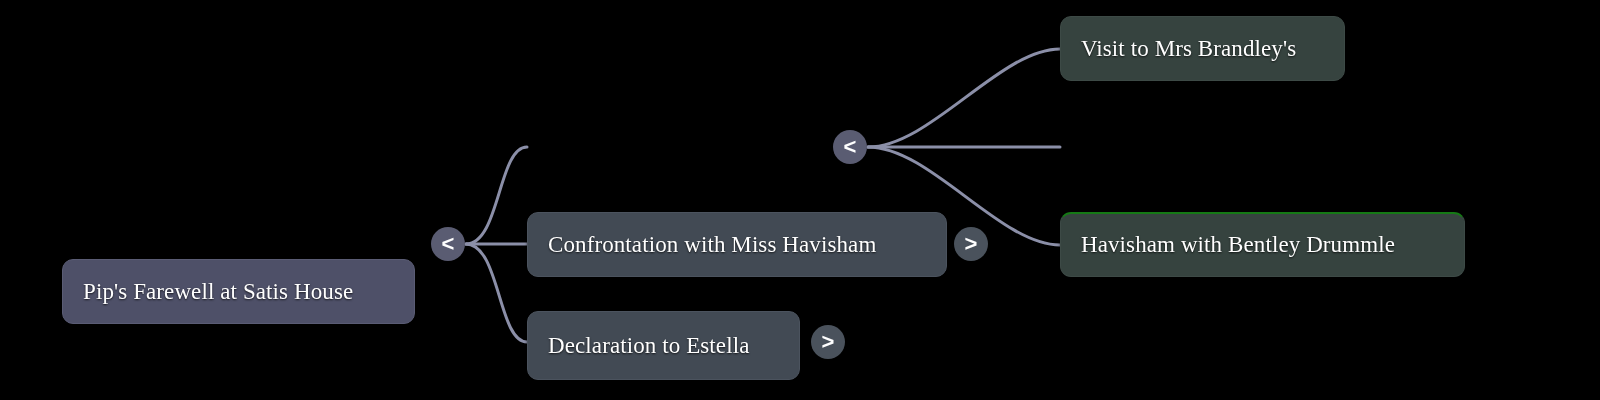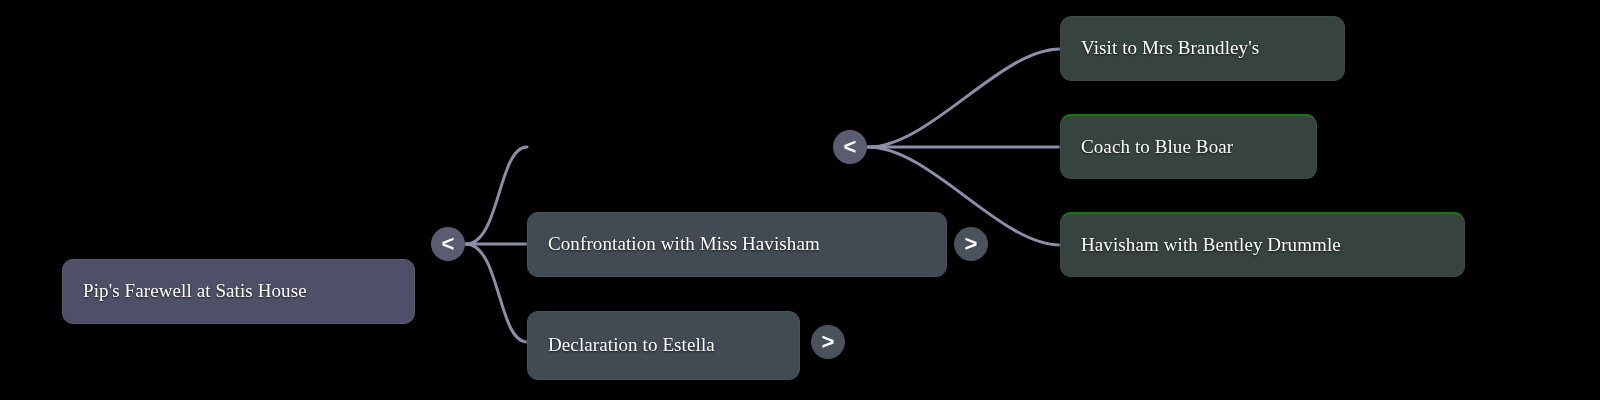--- a/index.html
+++ b/index.html
@@ -24,21 +24,21 @@
     pointer-events: none;
   }
   .node {
     position: absolute;
     box-sizing: border-box;
     display: flex;
     align-items: center;
     border-radius: 11px;
     padding: 0 20px;
     color: #ffffff;
-    font-size: 19px;
+    font-size: 23px;
     line-height: 1.1;
     letter-spacing: 0.1px;
     white-space: nowrap;
     text-shadow: 0 1px 2px rgba(0,0,0,0.75);
     box-shadow: 0 1px 3px rgba(0,0,0,0.6);
   }
   .node-root {
     background: #4e5068;
     border: 1px solid #5a5c74;
   }
@@ -101,23 +101,20 @@
   <div class="node node-branch" style="left: 527px; top: 212px; width: 420px; height: 65px; background: rgb(66, 74, 84);">
     <span>Confrontation with Miss Havisham</span>
   </div>
   <div class="node node-branch" style="left: 527px; top: 311px; width: 273px; height: 69px; background: rgb(66, 74, 84);">
     <span>Declaration to Estella</span>
   </div>
 
   <div class="node node-leaf" style="left: 1060px; top: 16px; width: 285px; height: 65px; background: rgb(54, 67, 63);">
     <span>Visit to Mrs Brandley's</span>
   </div>
-  <div class="node node-leaf accent-top" style="left: 1060px; top: 114px; width: 257px; height: 65px; background: rgb(54, 67, 63);">
-    <span>Coach to Blue Boar</span>
-  </div>
   <div class="node node-leaf accent-top" style="left: 1060px; top: 212px; width: 405px; height: 65px; background: rgb(54, 67, 63);">
     <span>Havisham with Bentley Drummle</span>
   </div>
 
   <div class="toggle toggle-collapse" style="left: 431px; top: 227px; background: rgb(90, 92, 114);">
     <span>&lt;</span>
   </div>
   <div class="toggle toggle-collapse" style="left: 833px; top: 130px; background: rgb(90, 92, 114);">
     <span>&lt;</span>
   </div>

